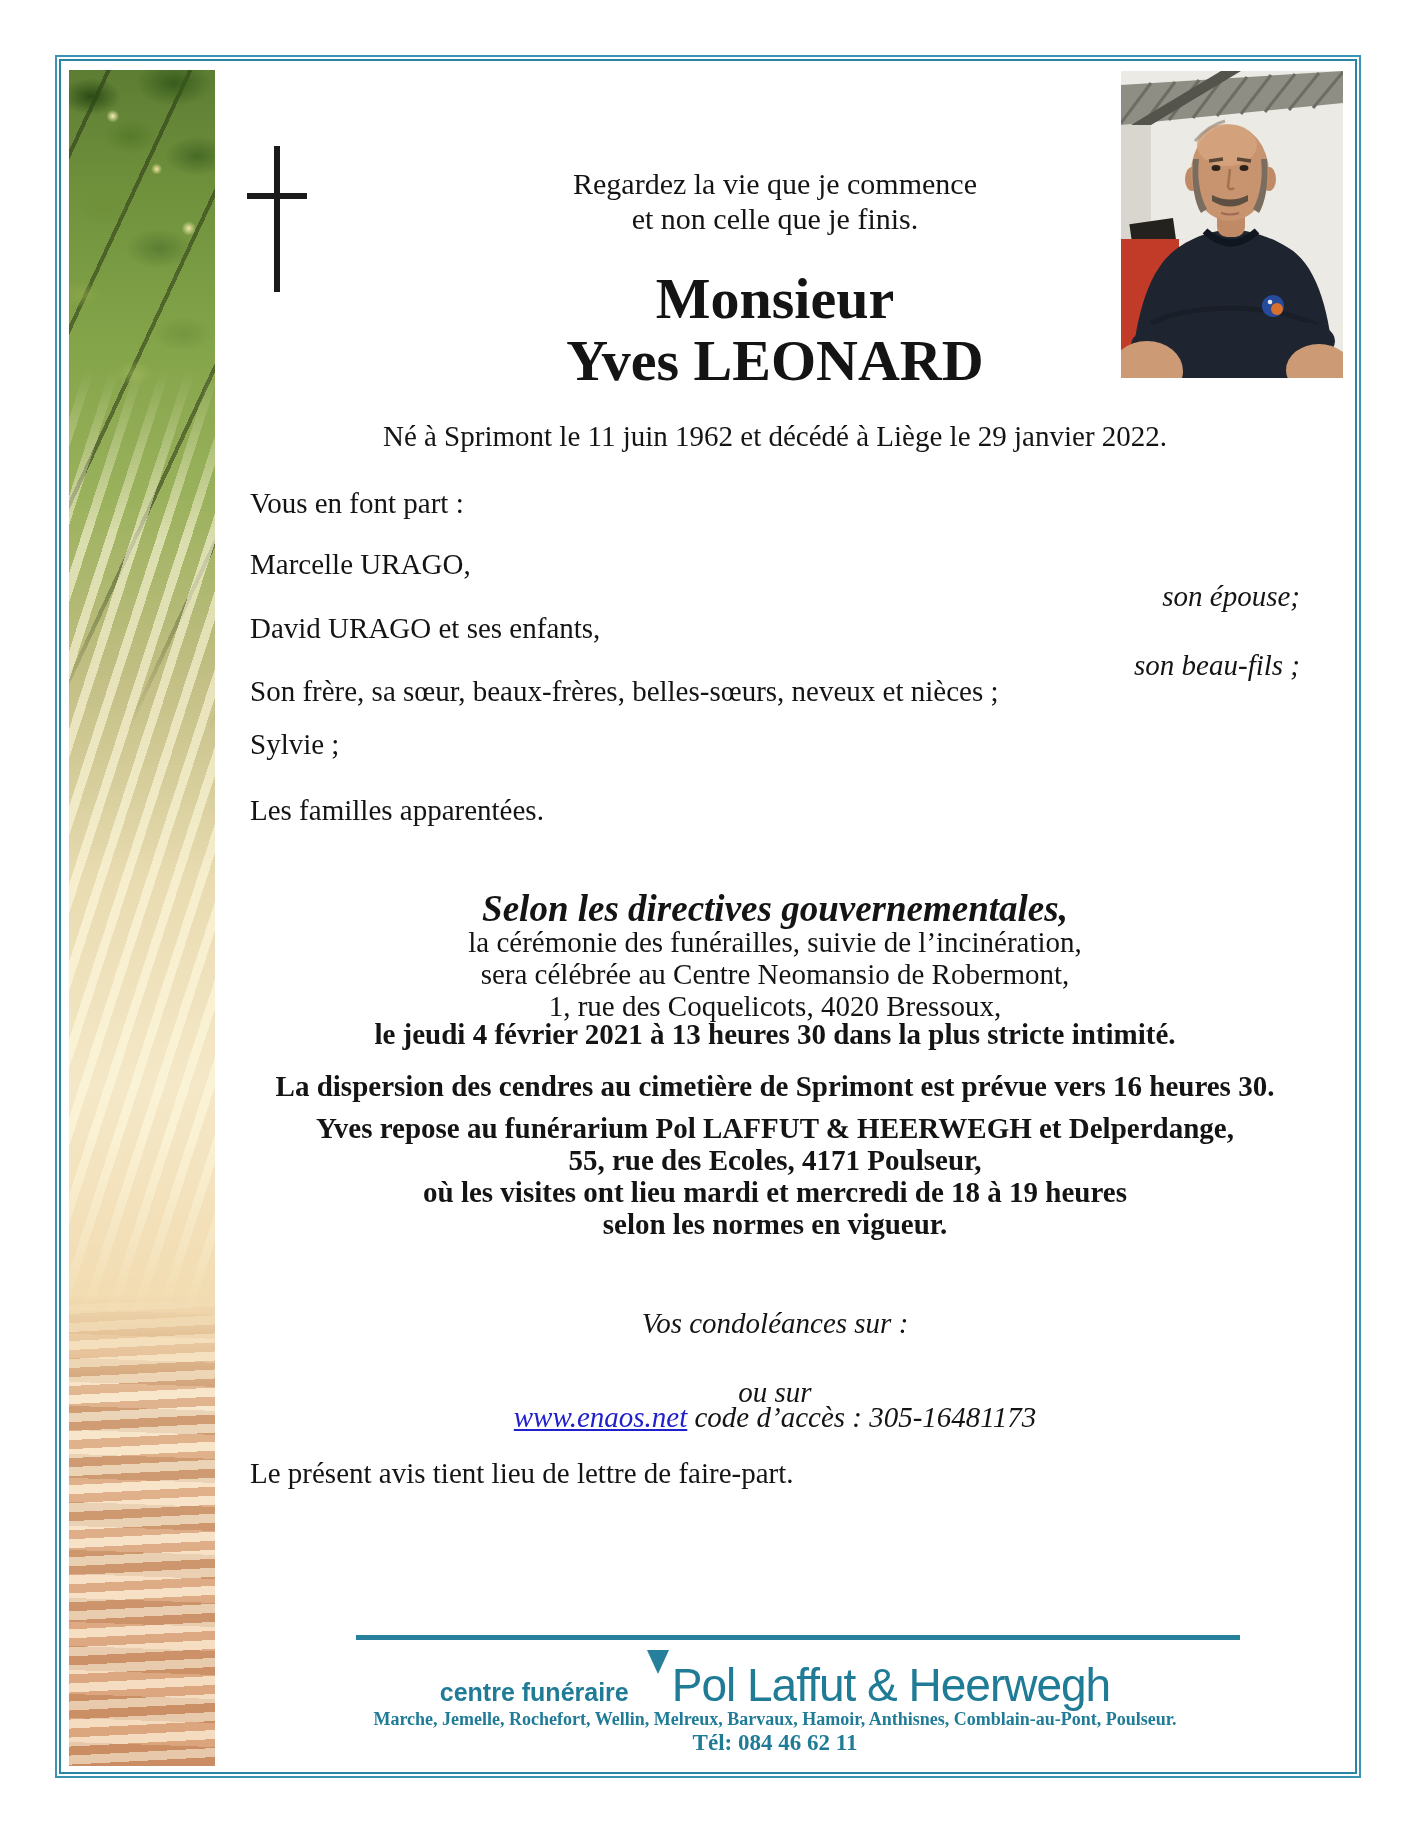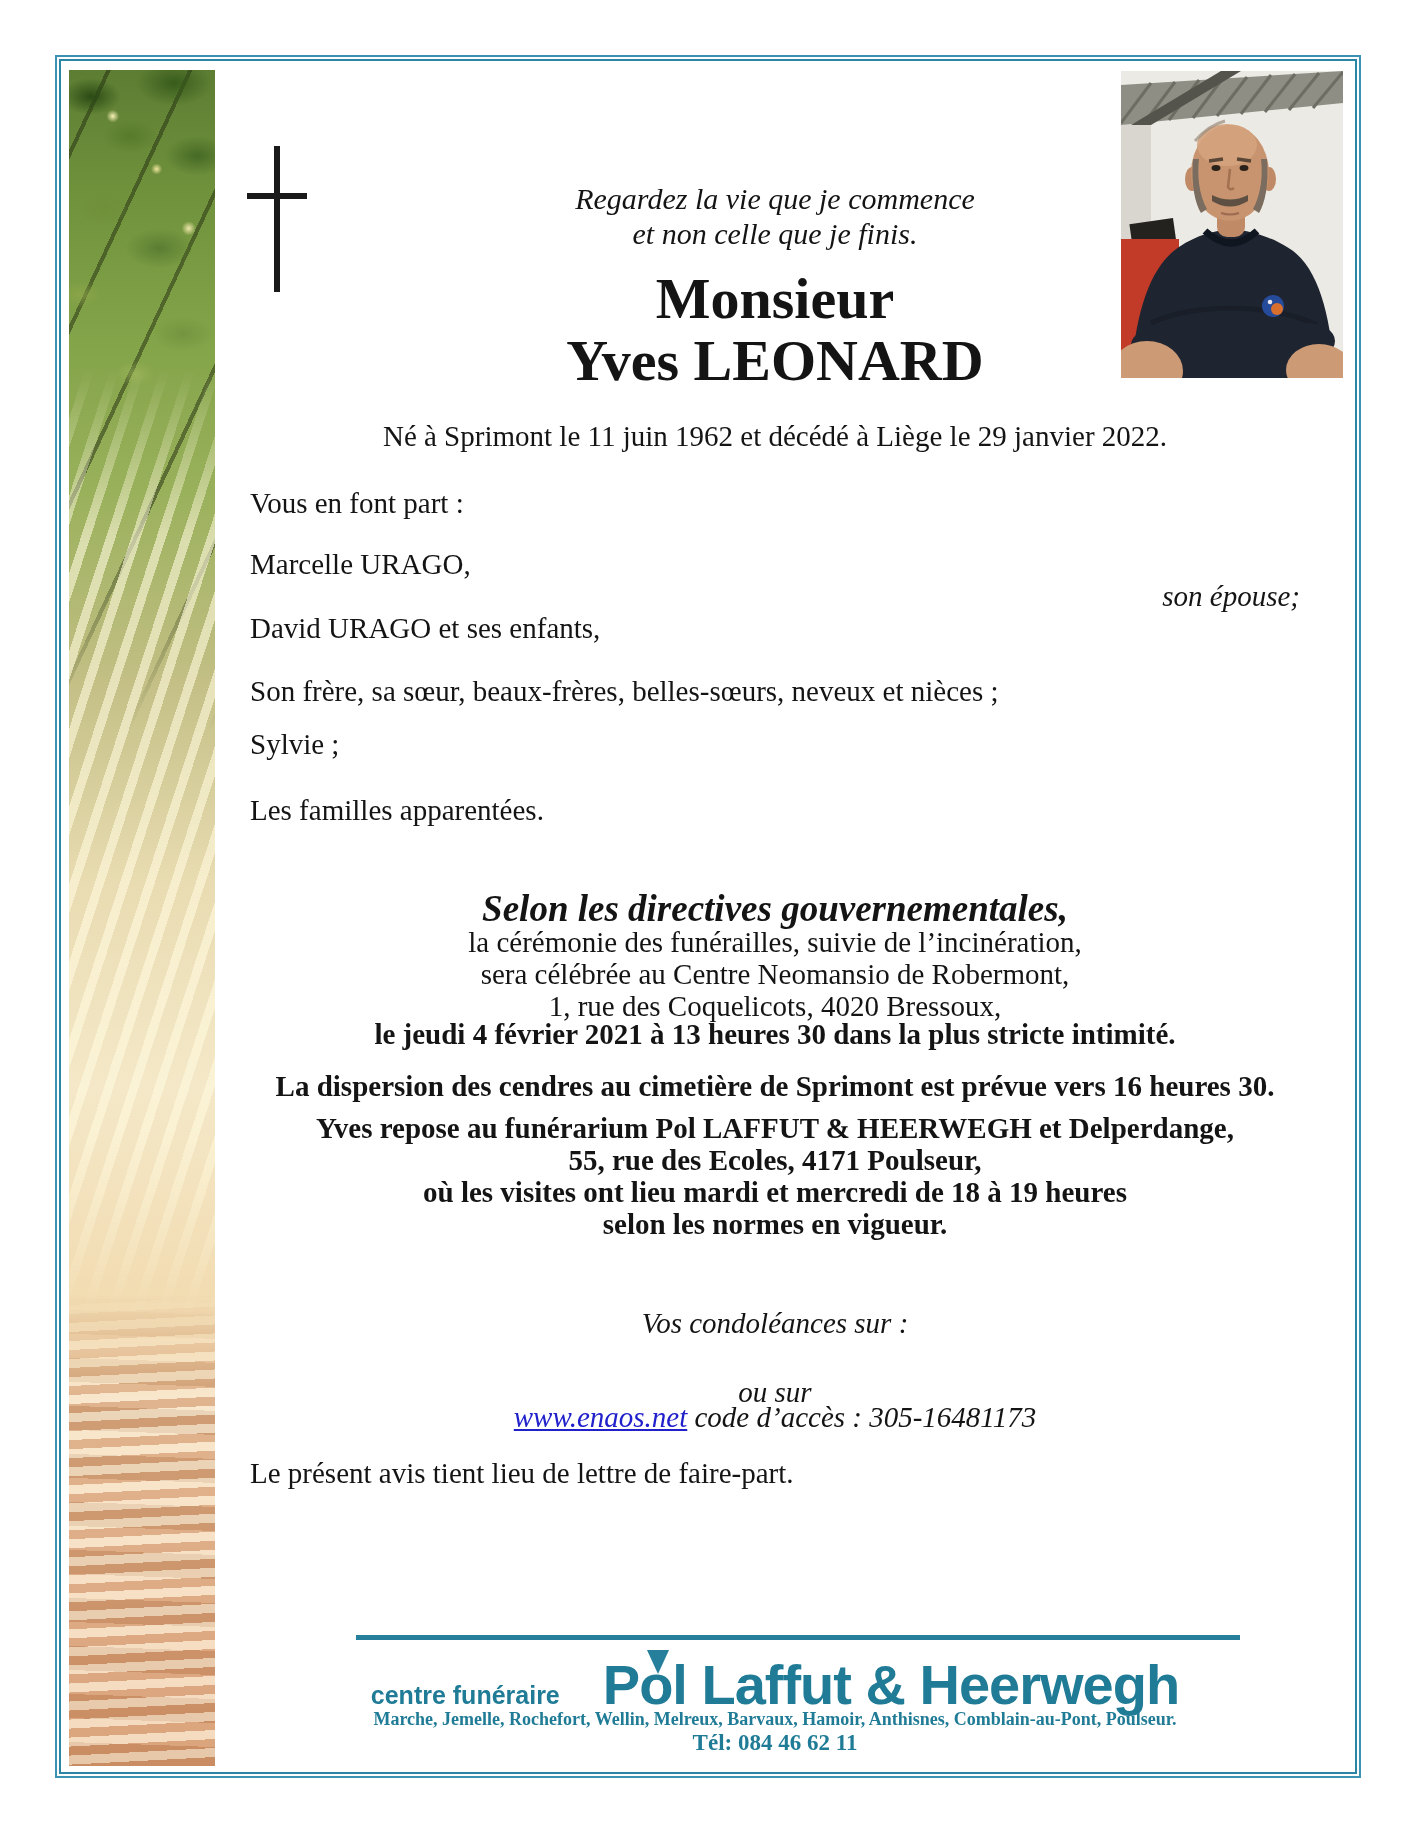--- a/index.html
+++ b/index.html
@@ -50,21 +50,21 @@
 
   
   .photo{position:absolute;left:1121px;top:71px;width:222px;height:307px;overflow:hidden;background:#eceae4;}
 
   
   .tx{position:absolute;left:250px;width:1050px;line-height:30px;font-size:29px;}
   .center{text-align:center;}
   .right{text-align:right;}
   .it{font-style:italic;}
 
-  .quote{top:181px;line-height:35px;font-size:30px;font-style:italic;}
+  .quote{top:166px;line-height:35px;font-size:30px;}
   .title{top:268px;line-height:62px;font-size:58px;font-weight:bold;}
   .birth{top:421px;}
   .intro{top:488px;}
   .fam0{top:549px;} .rel0{top:581px;}
   .fam1{top:613px;} .rel1{top:650px;}
   .fam2{top:676px;} .fam3{top:729px;} .fam4{top:795px;}
   .selon{top:889px;font-size:37px;line-height:40px;font-weight:bold;font-style:italic;}
   .cer{top:926px;line-height:32px;}
   .jeudi{top:1019px;font-weight:bold;}
   .disp{top:1071px;font-weight:bold;}
@@ -78,21 +78,21 @@
 
   
   .rule{position:absolute;left:356px;top:1635px;width:884px;height:5px;
         background:var(--rule-teal,#26809b);}
   .brand-triangle{position:absolute;left:647px;top:1650px;width:0;height:0;
         border-left:11px solid transparent;border-right:11px solid transparent;
         border-top:24px solid var(--rule-teal,#26809b);}
   .brand{position:absolute;left:250px;width:1050px;top:1660px;text-align:center;line-height:50px;
          font-family:"Liberation Sans","DejaVu Sans",sans-serif;color:var(--accent-teal,#1f7b96);}
   .brand-small{font-size:25px;font-weight:600;margin-right:12px;}
-  .brand-main{font-size:56px;font-weight:700;letter-spacing:-1px;margin-left:31px;}
+  .brand-main{font-size:46px;font-weight:400;letter-spacing:-1px;margin-left:31px;}
   .cities{top:1707px;font-size:18px;line-height:24px;font-weight:bold;color:var(--accent-teal,#1f7b96);}
   .tel{top:1731px;font-size:23px;line-height:24px;font-weight:bold;color:var(--accent-teal,#1f7b96);}
 </style>
 </head>
 <body>
 
 <div class="page">
 
   <div class="frame-outer">
     <div class="frame-inner"></div>
@@ -164,20 +164,21 @@
     <div>Yves LEONARD</div>
   </div>
 
   <div class="tx birth center">Né à Sprimont le 11 juin 1962 et décédé à Liège le 29 janvier 2022.</div>
 
   <div class="tx intro">Vous en font part :</div>
 
   <div class="tx fam0">Marcelle URAGO,</div>
   <div class="tx rel0 right it">son épouse;</div>
   <div class="tx fam1">David URAGO et ses enfants,</div>
+  <div class="tx rel1 right it">son beau-fils ;</div>
   <div class="tx fam2">Son frère, sa sœur, beaux-frères, belles-sœurs, neveux et nièces ;</div>
   <div class="tx fam3">Sylvie ;</div>
   <div class="tx fam4">Les familles apparentées.</div>
 
   <div class="tx selon center">Selon les directives gouvernementales,</div>
 
   <div class="tx cer center">
     <div>la cérémonie des funérailles, suivie de l’incinération,</div>
     <div>sera célébrée au Centre Neomansio de Robermont,</div>
     <div>1, rue des Coquelicots, 4020 Bressoux,</div>

